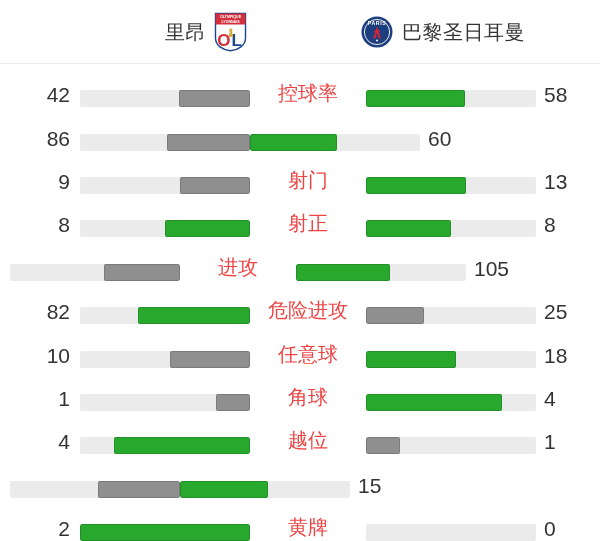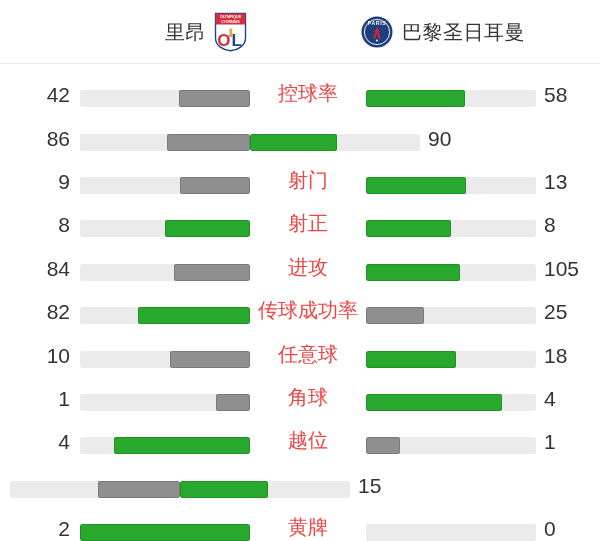--- a/index.html
+++ b/index.html
@@ -81,21 +81,21 @@
     <div class="bar left">
       <div class="track">
         <div class="fill" style="width: 48.8636%; background: rgb(143, 143, 143);"></div>
       </div>
     </div>
     <div class="bar right">
       <div class="track">
         <div class="fill" style="width: 51.1364%; background: rgb(40, 168, 45);"></div>
       </div>
     </div>
-    <div class="val right">90</div>
+    <div class="val right">60</div>
   </div>
 
   <div class="row">
     <div class="val left">9</div>
     <div class="bar left">
       <div class="track">
         <div class="fill" style="width: 40.9091%; background: rgb(143, 143, 143);"></div>
       </div>
     </div>
     <div class="label">射门</div>
@@ -117,21 +117,20 @@
     <div class="label">射正</div>
     <div class="bar right">
       <div class="track">
         <div class="fill" style="width: 50%; background: rgb(40, 168, 45);"></div>
       </div>
     </div>
     <div class="val right">8</div>
   </div>
 
   <div class="row">
-    <div class="val left">84</div>
     <div class="bar left">
       <div class="track">
         <div class="fill" style="width: 44.4444%; background: rgb(143, 143, 143);"></div>
       </div>
     </div>
     <div class="label">进攻</div>
     <div class="bar right">
       <div class="track">
         <div class="fill" style="width: 55.5556%; background: rgb(40, 168, 45);"></div>
       </div>
@@ -139,21 +138,21 @@
     <div class="val right">105</div>
   </div>
 
   <div class="row">
     <div class="val left">82</div>
     <div class="bar left">
       <div class="track">
         <div class="fill" style="width: 65.7534%; background: rgb(40, 168, 45);"></div>
       </div>
     </div>
-    <div class="label">传球成功率</div>
+    <div class="label">危险进攻</div>
     <div class="bar right">
       <div class="track">
         <div class="fill" style="width: 34.2466%; background: rgb(143, 143, 143);"></div>
       </div>
     </div>
     <div class="val right">25</div>
   </div>
 
   <div class="row">
     <div class="val left">10</div>

